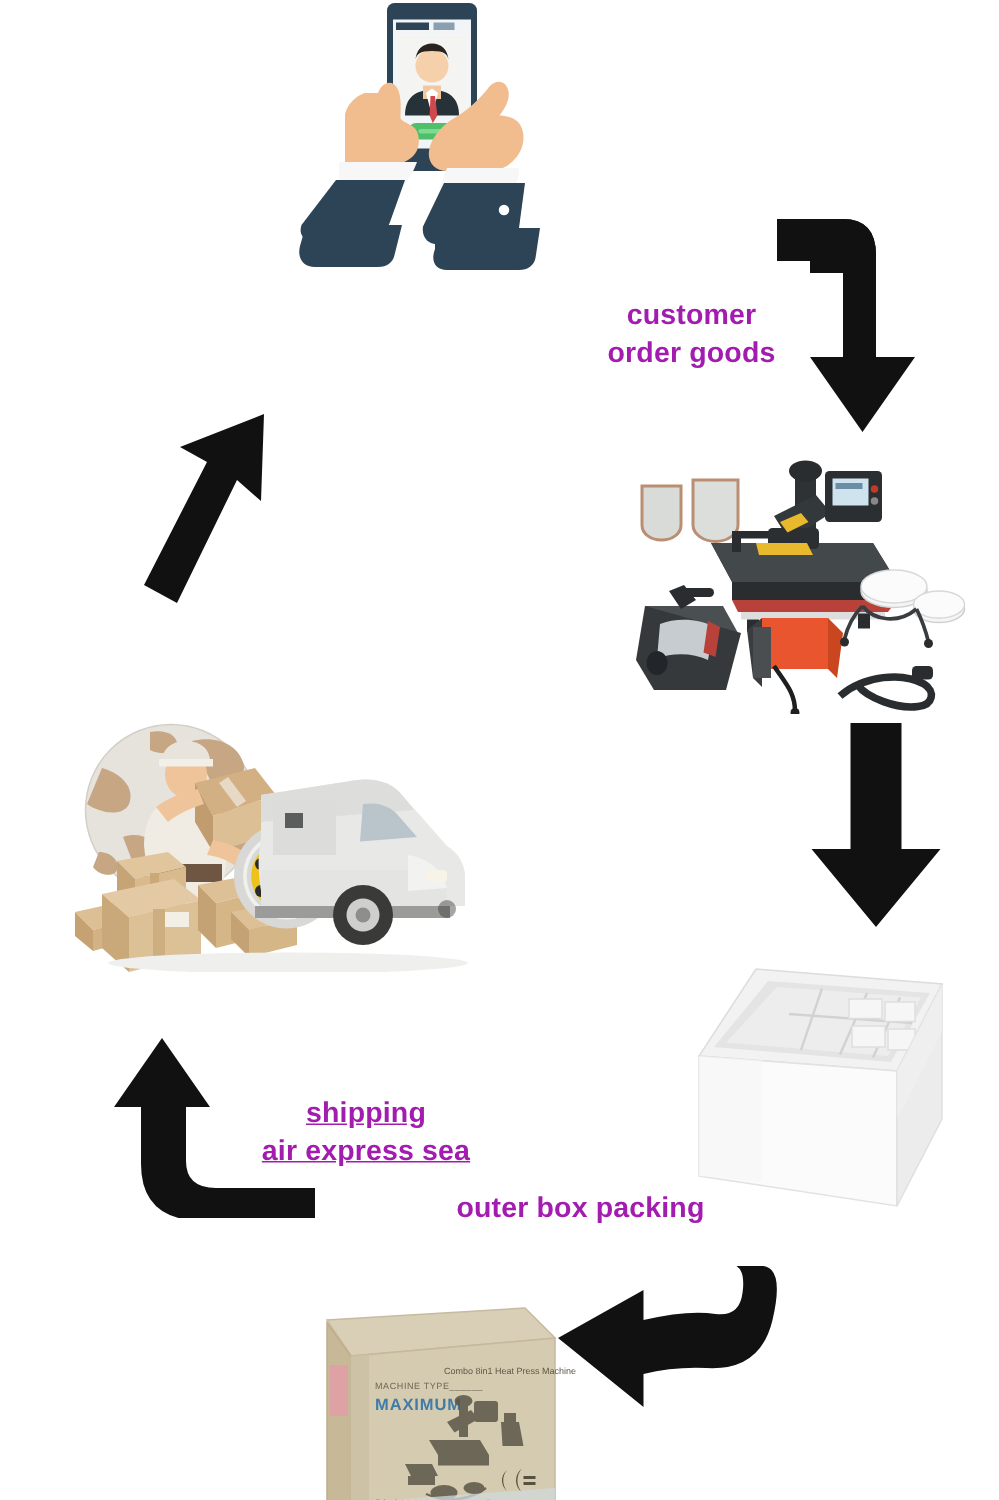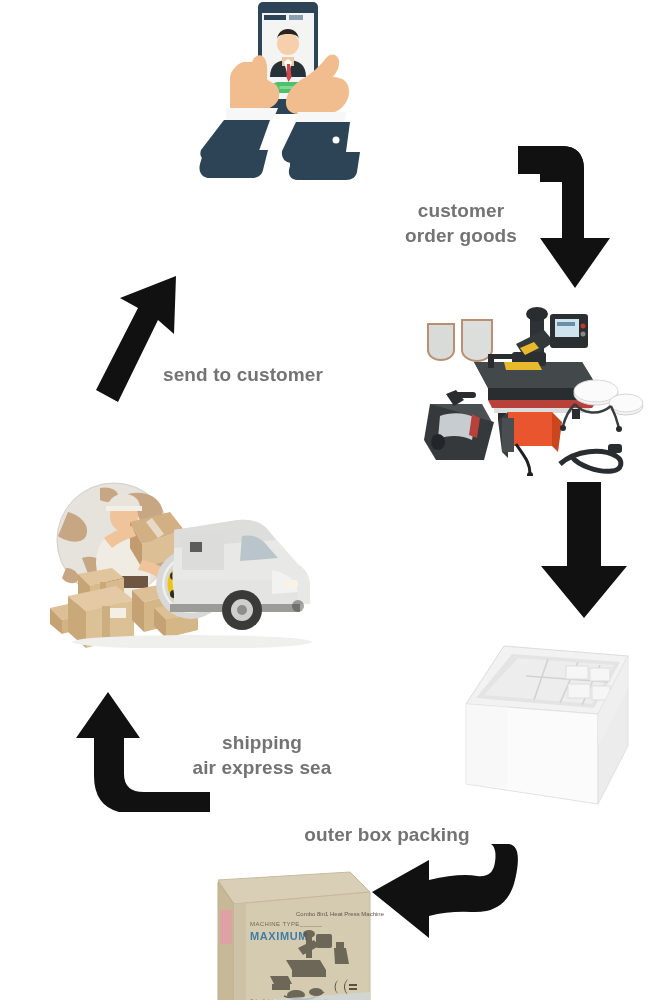--- a/index.html
+++ b/index.html
@@ -7,21 +7,21 @@
     width:666px;height:1000px;
     background:#ffffff;
     font-family:"Liberation Sans", sans-serif;
     overflow:hidden;
     position:relative;
   }
   #stage{position:relative;width:666px;height:1000px;}
   .node{position:absolute;}
   .lbl{
     position:absolute;
-    color:#737373;
+    color:#a21caf;
     font-weight:700;
     font-size:19px;
     line-height:25px;
     text-align:center;
     white-space:pre-line;
     letter-spacing:.1px;
   }
   .arrow{position:absolute;}
   .arrow svg{display:block;width:100%;height:100%;}
 
@@ -190,21 +190,21 @@
 
       <path d="M18 76 L150 86 L150 176 L18 156 Z" fill="#fbfbfb" stroke="#e2e2e2"></path>
 
       <path d="M150 86 L180 28 L180 118 L150 176 Z" fill="#ececec" stroke="#e0e0e0"></path>
 
       <path d="M18 76 L60 79 L60 160 L18 156 Z" fill="#f6f6f6" opacity=".7"></path>
       <path d="M150 86 L180 28 L180 60 L150 118 Z" fill="#f2f2f2" opacity=".6"></path>
     </svg>
   </div>
 
-  <div class="lbl" style="left:292px;top:822px;width:190px;">outer box packing</div>
+  <div class="lbl" style="left:292px;top:793px;width:190px;">outer box packing</div>
 
   <div class="arrow" style="left:368px;top:836px;width:150px;height:112px;">
     <svg viewBox="0 0 150 112" preserveAspectRatio="none">
       <path d="M141 8 q14 2 6 36 q-8 34 -44 32 q-22 -1 -42 4 l0 22 L4 56 L61 24 l0 20 q30 -7 48 -4 q16 2 18 -14 q2 -14 -4 -18 Z" fill="#111111"></path>
     </svg>
   </div>
 
   <div class="node carton-wrap">
     <svg viewBox="0 0 200 158" width="200" height="158" aria-hidden="true">
 
@@ -241,21 +241,21 @@
       <g fill="#56523f">
         <path d="M150 116a9 9 0 0 0 0 14 11 11 0 0 1 0-14z"></path>
         <path d="M160 115a10 10 0 0 0 0 16 12 12 0 0 1 0-16z M161 120h8v2h-8z M161 124h8v2h-8z"></path>
       </g>
       <text x="62" y="140" font-family="Liberation Sans, sans-serif" font-size="6.5" fill="#8a8472">8 in 1 Multi-function Heat Press</text>
 
       <path d="M46 138 L182 128 L182 140 L46 150 Z" fill="#cfd9dc" opacity=".75"></path>
     </svg>
   </div>
 
-  <div class="lbl" style="left:156px;top:730px;width:212px;">shipping
+  <div class="lbl" style="left:138px;top:730px;width:212px;text-decoration:underline;">shipping
 air express sea</div>
 
   <div class="arrow" style="left:72px;top:672px;width:140px;height:140px;">
     <svg viewBox="0 0 140 140" preserveAspectRatio="none">
       <path d="M36 20 L68 66 H52 v36 q0 18 20 18 H138 v22 H64 q-42 0 -42 -38 V66 H4 Z" fill="#111111"></path>
     </svg>
   </div>
 
   <div class="node logi-wrap">
     <svg viewBox="0 0 278 176" width="278" height="176" aria-hidden="true">
@@ -341,21 +341,20 @@
         <path d="M128 132h130v8H128z" fill="#9b9b99"></path>
         <circle cx="200" cy="138" r="20" fill="#3a3a38"></circle>
         <circle cx="200" cy="138" r="11" fill="#cfcfcd"></circle>
         <circle cx="200" cy="138" r="5" fill="#8e8e8c"></circle>
         <circle cx="256" cy="134" r="6" fill="#3a3a38" opacity=".45"></circle>
       </g>
       <ellipse cx="150" cy="170" rx="120" ry="7" fill="#efefee"></ellipse>
     </svg>
   </div>
 
-  <div class="lbl" style="left:148px;top:362px;width:190px;">send to customer</div>
 
   <div class="arrow" style="left:88px;top:272px;width:112px;height:132px;">
     <svg viewBox="0 0 112 132" preserveAspectRatio="none">
       <path d="M88 4 L86 62 L70 48 L30 130 L8 118 L50 36 L32 26 Z" fill="#111111"></path>
     </svg>
   </div>
 
 </div>
 
 </body></html>

